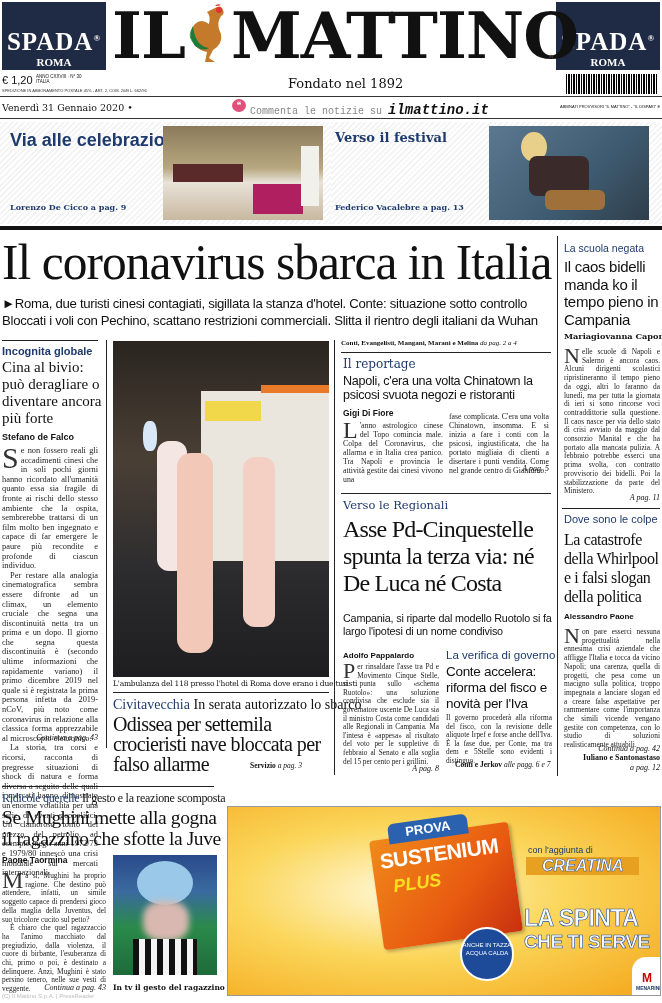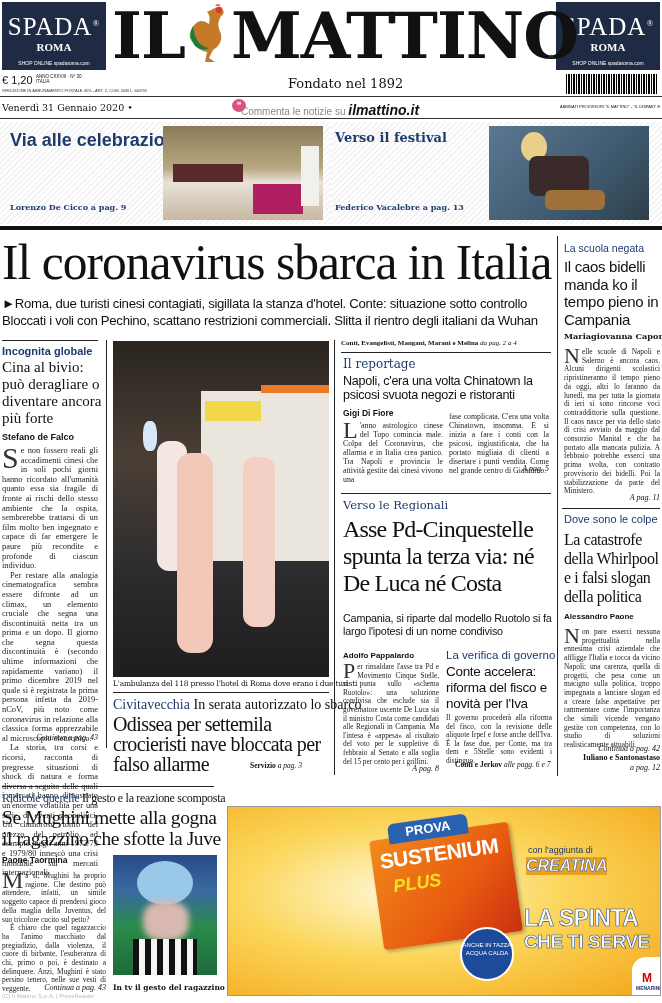--- a/index.html
+++ b/index.html
@@ -1,19 +1,19 @@
 <!DOCTYPE html>
 <html><head>
 <meta charset="utf-8">
 <style>
 *{box-sizing:border-box;margin:0;padding:0}
 body{width:662px;height:1003px;background:#fff;font-family:"Liberation Serif","DejaVu Serif",serif;color:#111;position:relative;overflow:hidden}
 .abs{position:absolute}
 .ad-spada{background:#1f2a44;color:#fff;text-align:center;width:104px;height:68px;top:2px}
-.ad-spada .b{font-weight:normal;font-size:25px;letter-spacing:1px;margin-top:8px;line-height:26px}
+.ad-spada .b{font-weight:bold;font-size:25px;letter-spacing:1px;margin-top:23px;line-height:26px}
 .ad-spada .r{font-weight:bold;font-size:11px;line-height:14px}
 .ad-spada .s{font-family:"Liberation Sans",sans-serif;font-size:5px;margin-top:6px}
 .masthead{left:112px;top:4px;width:440px;height:62px;font-size:64px;font-weight:bold;font-family:"DejaVu Serif",serif;letter-spacing:-1px;line-height:64px;white-space:nowrap}
 .rooster{display:inline-block;width:46px;height:58px;vertical-align:top;position:relative}
 .meta{font-family:"Liberation Sans",sans-serif}
 .rule{background:#333;height:1px}
 .kicker{font-family:"Liberation Sans",sans-serif;color:#1e3a6e;font-weight:bold}
 .kickerS{font-family:"DejaVu Serif",serif;color:#1e3a6e;font-weight:bold}
 .head{font-family:"Liberation Serif",serif}
 .body{font-size:8.4px;line-height:9.6px;text-align:justify;font-family:"Liberation Serif",serif;color:#222}
@@ -54,21 +54,21 @@
     <div>ANNO CXXVIII · N° 30</div>
     <div>ITALIA</div>
   </div>
 <div class="abs meta" style="left:2px;top:88px;font-size:4px;color:#333">SPEDIZIONE IN ABBONAMENTO POSTALE 45% - ART. 2, COM. 20/B L. 662/96</div>
 <div class="abs" style="left:288px;top:76px;font-size:13px;font-family:'DejaVu Serif',serif">Fondato nel 1892</div>
 <div class="abs" style="left:566px;top:74px;width:92px;height:20px;background:repeating-linear-gradient(90deg,#000 0 1px,#fff 1px 2px,#000 2px 4px,#fff 4px 5px)"></div>
 
 <div class="abs rule" style="left:0;top:96px;width:662px;height:1px"></div>
 <div class="abs" style="left:2px;top:102px;font-size:9.5px;font-family:'DejaVu Serif',serif">Venerdì 31 Gennaio 2020 •</div>
 <div class="abs" style="left:232px;top:99px;width:14px;height:13px;border-radius:50%;background:#e0507a;color:#fff;font-size:9px;text-align:center;line-height:13px">❝</div>
-<div class="abs" style="left:241px;top:102px;font-size:10px;color:#888;font-family:Liberation Sans, sans-serif"><span>Commenta le notizie su</span> <span style="color:#111;font-style:italic;font-weight:bold;font-size:14px">ilmattino.it</span></div>
+<div class="abs" style="left:250px;top:102px;font-size:10px;color:#888;font-family:Liberation Mono, monospace"><span>Commenta le notizie su</span> <span style="color:#111;font-style:italic;font-weight:bold;font-size:14px">ilmattino.it</span></div>
 <div class="abs meta" style="left:560px;top:104px;font-size:4px;width:100px;white-space:nowrap;overflow:hidden">ABBINATI PROVVISORI "IL MATTINO" - "IL DISPARI" EURO 1,50</div>
 <div class="abs rule" style="left:0;top:118px;width:662px;height:1px"></div>
 
 <div class="abs hatch" style="left:0;top:122px;width:331px;height:102px">
   <div class="abs kicker" style="left:10px;top:8px;font-size:18px">Via alle celebrazioni</div>
   <div class="abs kicker" style="left:10px;top:80px;font-size:8px;font-family:'DejaVu Serif',serif">Lorenzo De Cicco a pag. 9</div>
   <div class="abs photo" style="left:163px;top:4px;width:160px;height:94px;background:linear-gradient(180deg,#8a7a5a 0%,#b8a880 45%,#e8e2d8 60%,#c8b8a0 100%)">
     <div class="abs" style="left:10px;top:38px;width:70px;height:18px;background:#5a2a2a"></div>
     <div class="abs" style="left:90px;top:58px;width:50px;height:30px;background:#b02060"></div>
     <div class="abs" style="left:138px;top:20px;width:18px;height:60px;background:#f2f0ea"></div>
@@ -173,18 +173,18 @@
 <div class="abs meta" style="left:2px;top:993px;font-size:6px;color:#bbb">(C) Il Mattino S.p.A. | PressReader</div>
 
 <div class="abs" style="left:227px;top:806px;width:434px;height:190px;border:1px solid #999;background:radial-gradient(ellipse at 40% 45%,#fff8d8 0%,#fbd65a 45%,#f4a61a 100%);overflow:hidden">
   <div class="abs" style="left:148px;top:24px;width:140px;height:110px;transform:rotate(-8deg);background:linear-gradient(135deg,#f08a1a,#e85a10 60%,#c83010);border-radius:4px;box-shadow:2px 2px 4px rgba(0,0,0,.3)">
     <div class="abs meta" style="left:20px;top:-14px;width:80px;height:20px;background:#2a62b0;color:#fff;font-weight:bold;text-align:center;font-size:13px;line-height:20px;border-radius:6px 6px 0 0">PROVA</div>
     <div class="abs meta" style="left:8px;top:10px;font-size:21px;color:#fff;font-weight:bold;letter-spacing:-0.5px">SUSTENIUM</div>
     <div class="abs meta" style="left:18px;top:38px;font-size:18px;color:#f8e020;font-weight:bold;font-style:italic">PLUS</div>
   </div>
   <div class="abs meta" style="left:232px;top:120px;width:54px;height:54px;border-radius:50%;background:#1e4a9a;border:2px solid #fff;color:#fff;font-size:6px;text-align:center;padding-top:12px;line-height:8px"><span>ANCHE IN TAZZA ACQUA CALDA</span></div>
   <div class="abs meta" style="left:300px;top:38px;font-size:9px;color:#1e3a6e">con l'aggiunta di</div>
-  <div class="abs meta" style="left:298px;top:50px;font-size:16px;color:#fff;font-style:italic;font-weight:bold;background:#e8a020;padding:0 0;-webkit-text-stroke:0.5px #1e4a9a">CREATINA</div>
+  <div class="abs meta" style="left:298px;top:50px;font-size:16px;color:#fff;font-style:italic;font-weight:bold;background:#e8a020;padding:0 16px;-webkit-text-stroke:0.5px #1e4a9a">CREATINA</div>
   <div class="abs meta" style="left:296px;top:124px;font-size:19px;color:#fff;font-weight:bold;letter-spacing:-0.5px;-webkit-text-stroke:0.6px #1e4a9a">CHE TI SERVE</div>
   <div class="abs meta" style="left:296px;top:98px;font-size:23px;color:#fff;font-weight:bold;letter-spacing:-0.5px;-webkit-text-stroke:0.6px #1e4a9a">LA SPINTA</div>
   <div class="abs" style="left:404px;top:150px;width:30px;height:40px;background:#fff;border-radius:14px 0 0 0"></div>
   <div class="abs meta" style="left:408px;top:164px;width:22px;font-size:5px;font-weight:bold;color:#1e3a6e;text-align:center"><div style="font-size:12px;color:#c00">M</div><span>MENARINI</span></div>
 </div>
 
 </body></html>

